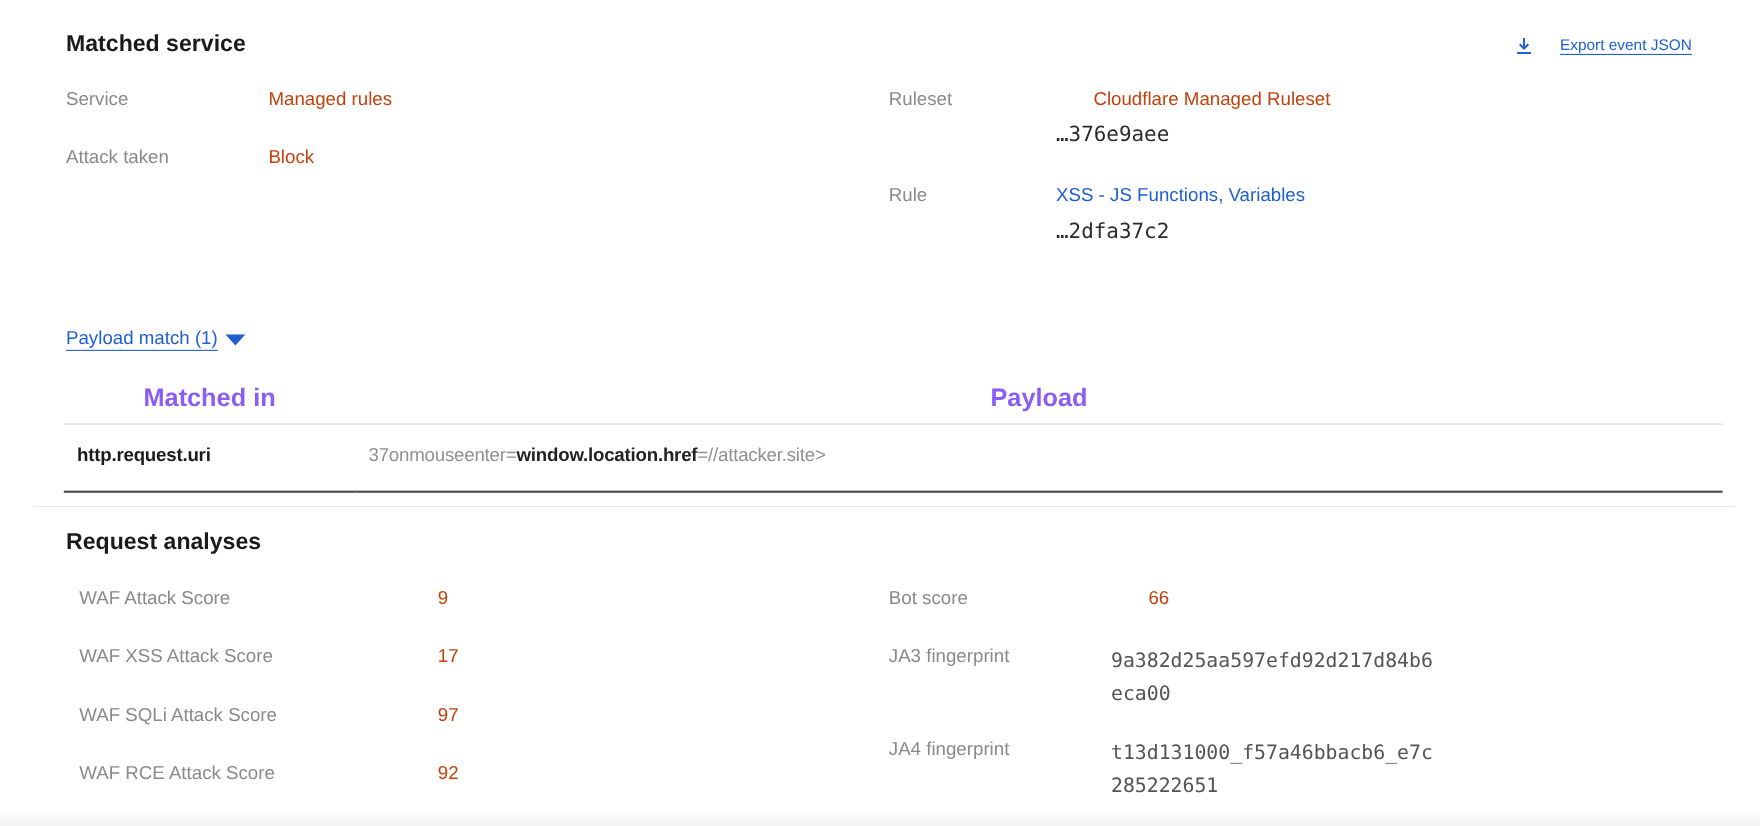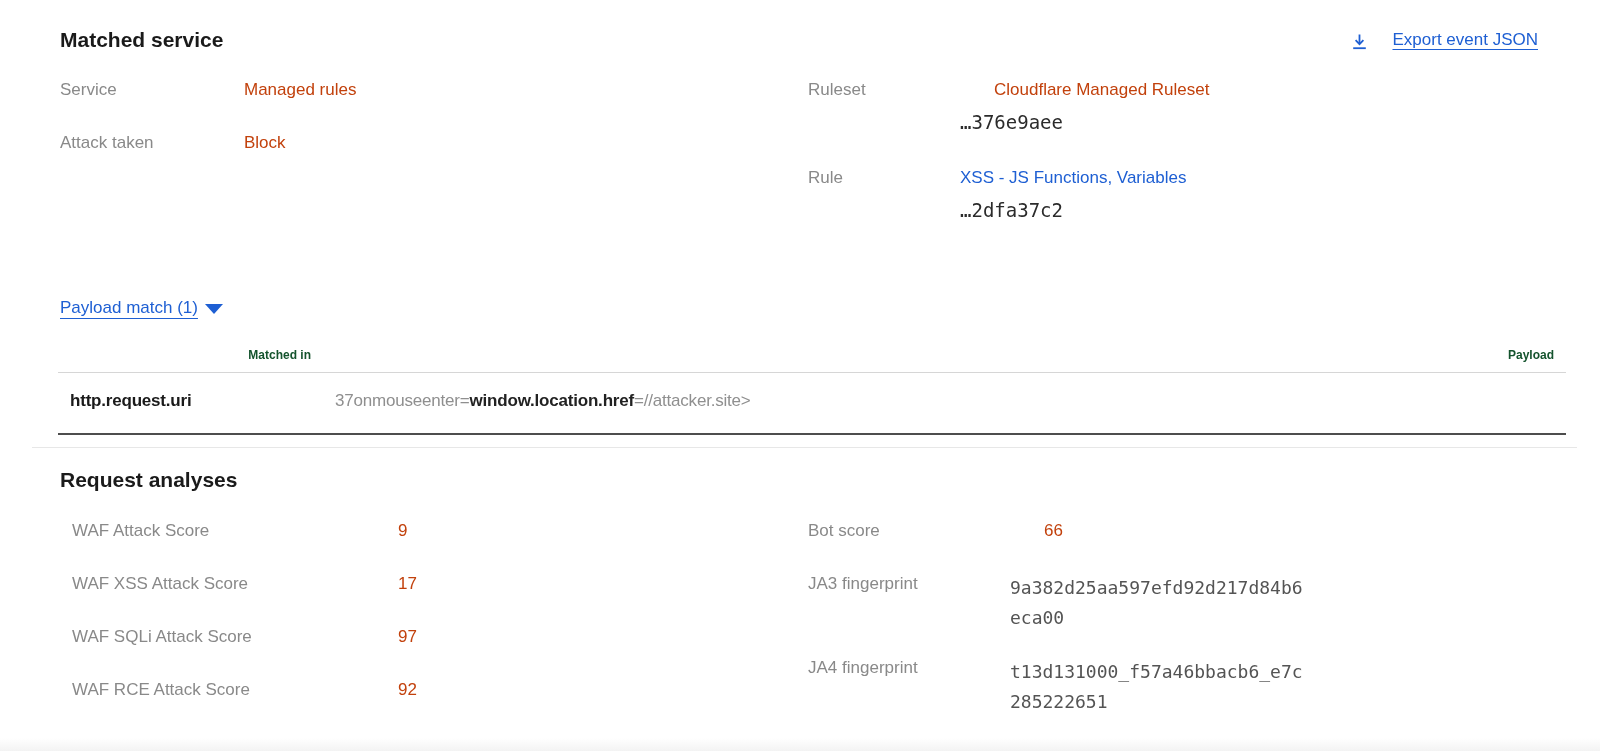--- a/index.html
+++ b/index.html
@@ -5,21 +5,21 @@
   * { margin: 0; padding: 0; box-sizing: border-box; }
   html, body { width: 1600px; height: 751px; background: #ffffff; overflow: hidden; }
   body { font-family: "Liberation Sans", sans-serif; color: #1d1d1d; }
   .page { position: relative; width: 1600px; height: 751px; background: #ffffff; }
 
   
   .header-row { display: flex; justify-content: space-between; align-items: flex-start;
                 padding: 14px 62px 0 60px; margin-top: 13px; }
   .section-title { font-size: 21px; font-weight: 700; line-height: 26px; color: #1a1a1a; }
   .export-link { display: inline-flex; align-items: center; gap: 24px; color: #1e5fd3;
-                 font-size: 17px; line-height: 26px; cursor: pointer; }
+                 font-size: 14px; line-height: 26px; cursor: pointer; }
   .export-link .link-text { text-decoration: underline; text-underline-offset: 4px; }
   .dl-icon { width: 17px; height: 17px; display: inline-block; }
 
   
   .kv-row { display: flex; align-items: flex-start; margin-bottom: 31px; }
   .kv-label { color: #898989; font-size: 17px; line-height: 22px; flex: 0 0 auto; }
   .kv-value { color: #c2410c; font-size: 17px; line-height: 22px; margin-left: 34px; }
   .mono-id { font-family: "DejaVu Sans Mono", monospace; font-size: 19px; line-height: 26px;
              color: #2b2b2b; margin-top: 8px; }
 
@@ -33,21 +33,21 @@
 
   
   .toggle-row { margin: 42px 0 1px 60px; display: inline-flex; align-items: center; gap: 7px; cursor: pointer; }
   .toggle-link { color: #1e5fd3; font-size: 17px; line-height: 22px; text-decoration: underline;
                  text-underline-offset: 5px; }
   .caret-down { width: 0; height: 0; border-left: 9px solid transparent; border-right: 9px solid transparent;
                 border-top: 10px solid #1e5fd3; display: inline-block; margin-top: 2px; }
 
   
   .payload-table { margin: 20px 34px 0 58px; width: 1508px; border-collapse: collapse; }
-  .payload-table th { text-align: right; font-size: 12px; font-weight: 700; color: #14532d;
+  .payload-table th { text-align: center; font-size: 23px; font-weight: 700; color: #8b5cf6;
                       padding: 8px 12px 10px 12px; border-bottom: 1px solid #d6d6d6; }
   .payload-table td { font-size: 17px; padding: 16px 12px 20px 12px; border-bottom: 2px solid #4d4d4d;
                       line-height: 24px; }
   .col-matched { width: 265px; }
   .cell-field { font-weight: 700; color: #1a1a1a; letter-spacing: -0.2px; }
   .payload-text { color: #8f8f8f; letter-spacing: -0.2px; }
   .payload-text b { color: #222222; font-weight: 700; }
 
   .section-divider { border: none; border-top: 1px solid #e7e7e7; margin: 12px 23px 0 32px; }
 

